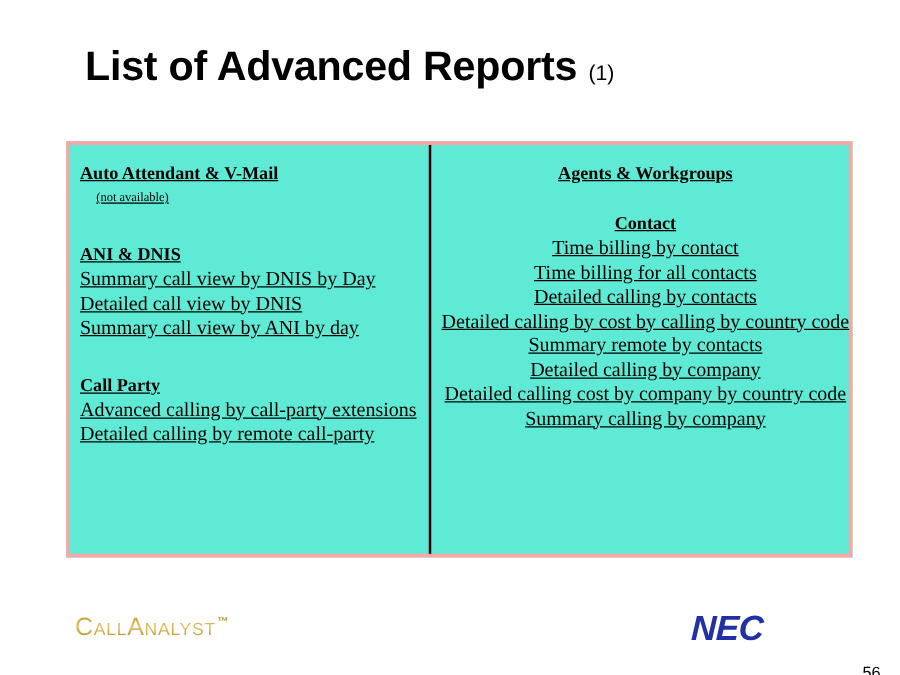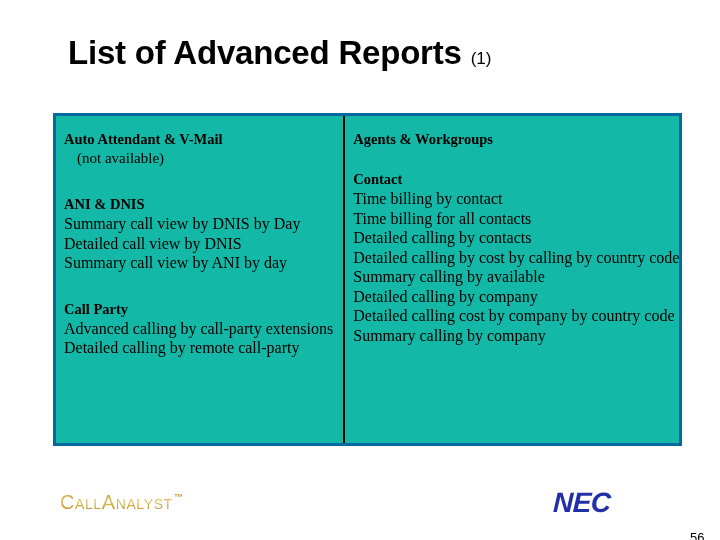--- a/index.html
+++ b/index.html
@@ -40,50 +40,52 @@
     margin-left: 9px;
   }
 
   
   #report-table {
     position: absolute;
     left: 53px;
     top: 113px;
     width: 629px;
     height: 333px;
-    border: 3px solid #0369a1;
+    border: 3px solid #fca5a5;
     box-sizing: border-box;
     display: flex;
-    background: #14b8a6;
+    background: #5eead4;
+    text-decoration: underline;
   }
   .table-col {
     box-sizing: border-box;
     position: relative;
   }
   #col-left {
     width: 313px;
     border-right: 2px solid #000000;
     padding: 14px 10px 0 8px;
   }
   #col-right {
     flex: 1;
     padding: 14px 8px 0 8px;
+    text-align: center;
   }
 
   .sec-head {
     font-family: "Liberation Serif", "DejaVu Serif", serif;
     font-size: 14.5px;
     font-weight: bold;
     color: #000000;
     line-height: 19px;
     white-space: nowrap;
   }
   .sec-note {
     font-family: "Liberation Serif", "DejaVu Serif", serif;
-    font-size: 15px;
+    font-size: 10px;
     font-weight: normal;
     color: #000000;
     line-height: 19px;
     padding-left: 13px;
     white-space: nowrap;
   }
   .sec-item {
     font-family: "Liberation Serif", "DejaVu Serif", serif;
     font-size: 16px;
     font-weight: normal;
@@ -196,21 +198,21 @@
       </div>
 
       <div class="gap-md"></div>
 
       <div class="sec-block">
         <div class="sec-head">Contact</div>
         <div class="sec-item">Time billing by contact</div>
         <div class="sec-item">Time billing for all contacts</div>
         <div class="sec-item">Detailed calling by contacts</div>
         <div class="sec-item">Detailed calling by cost by calling by country code</div>
-        <div class="sec-item">Summary calling by available</div>
+        <div class="sec-item">Summary remote by contacts</div>
         <div class="sec-item">Detailed calling by company</div>
         <div class="sec-item">Detailed calling cost by company by country code</div>
         <div class="sec-item">Summary calling by company</div>
       </div>
 
     </div>
   </div>
 
   <div id="callanalyst-logo">
     <span id="callanalyst-text">CallAnalyst</span>

